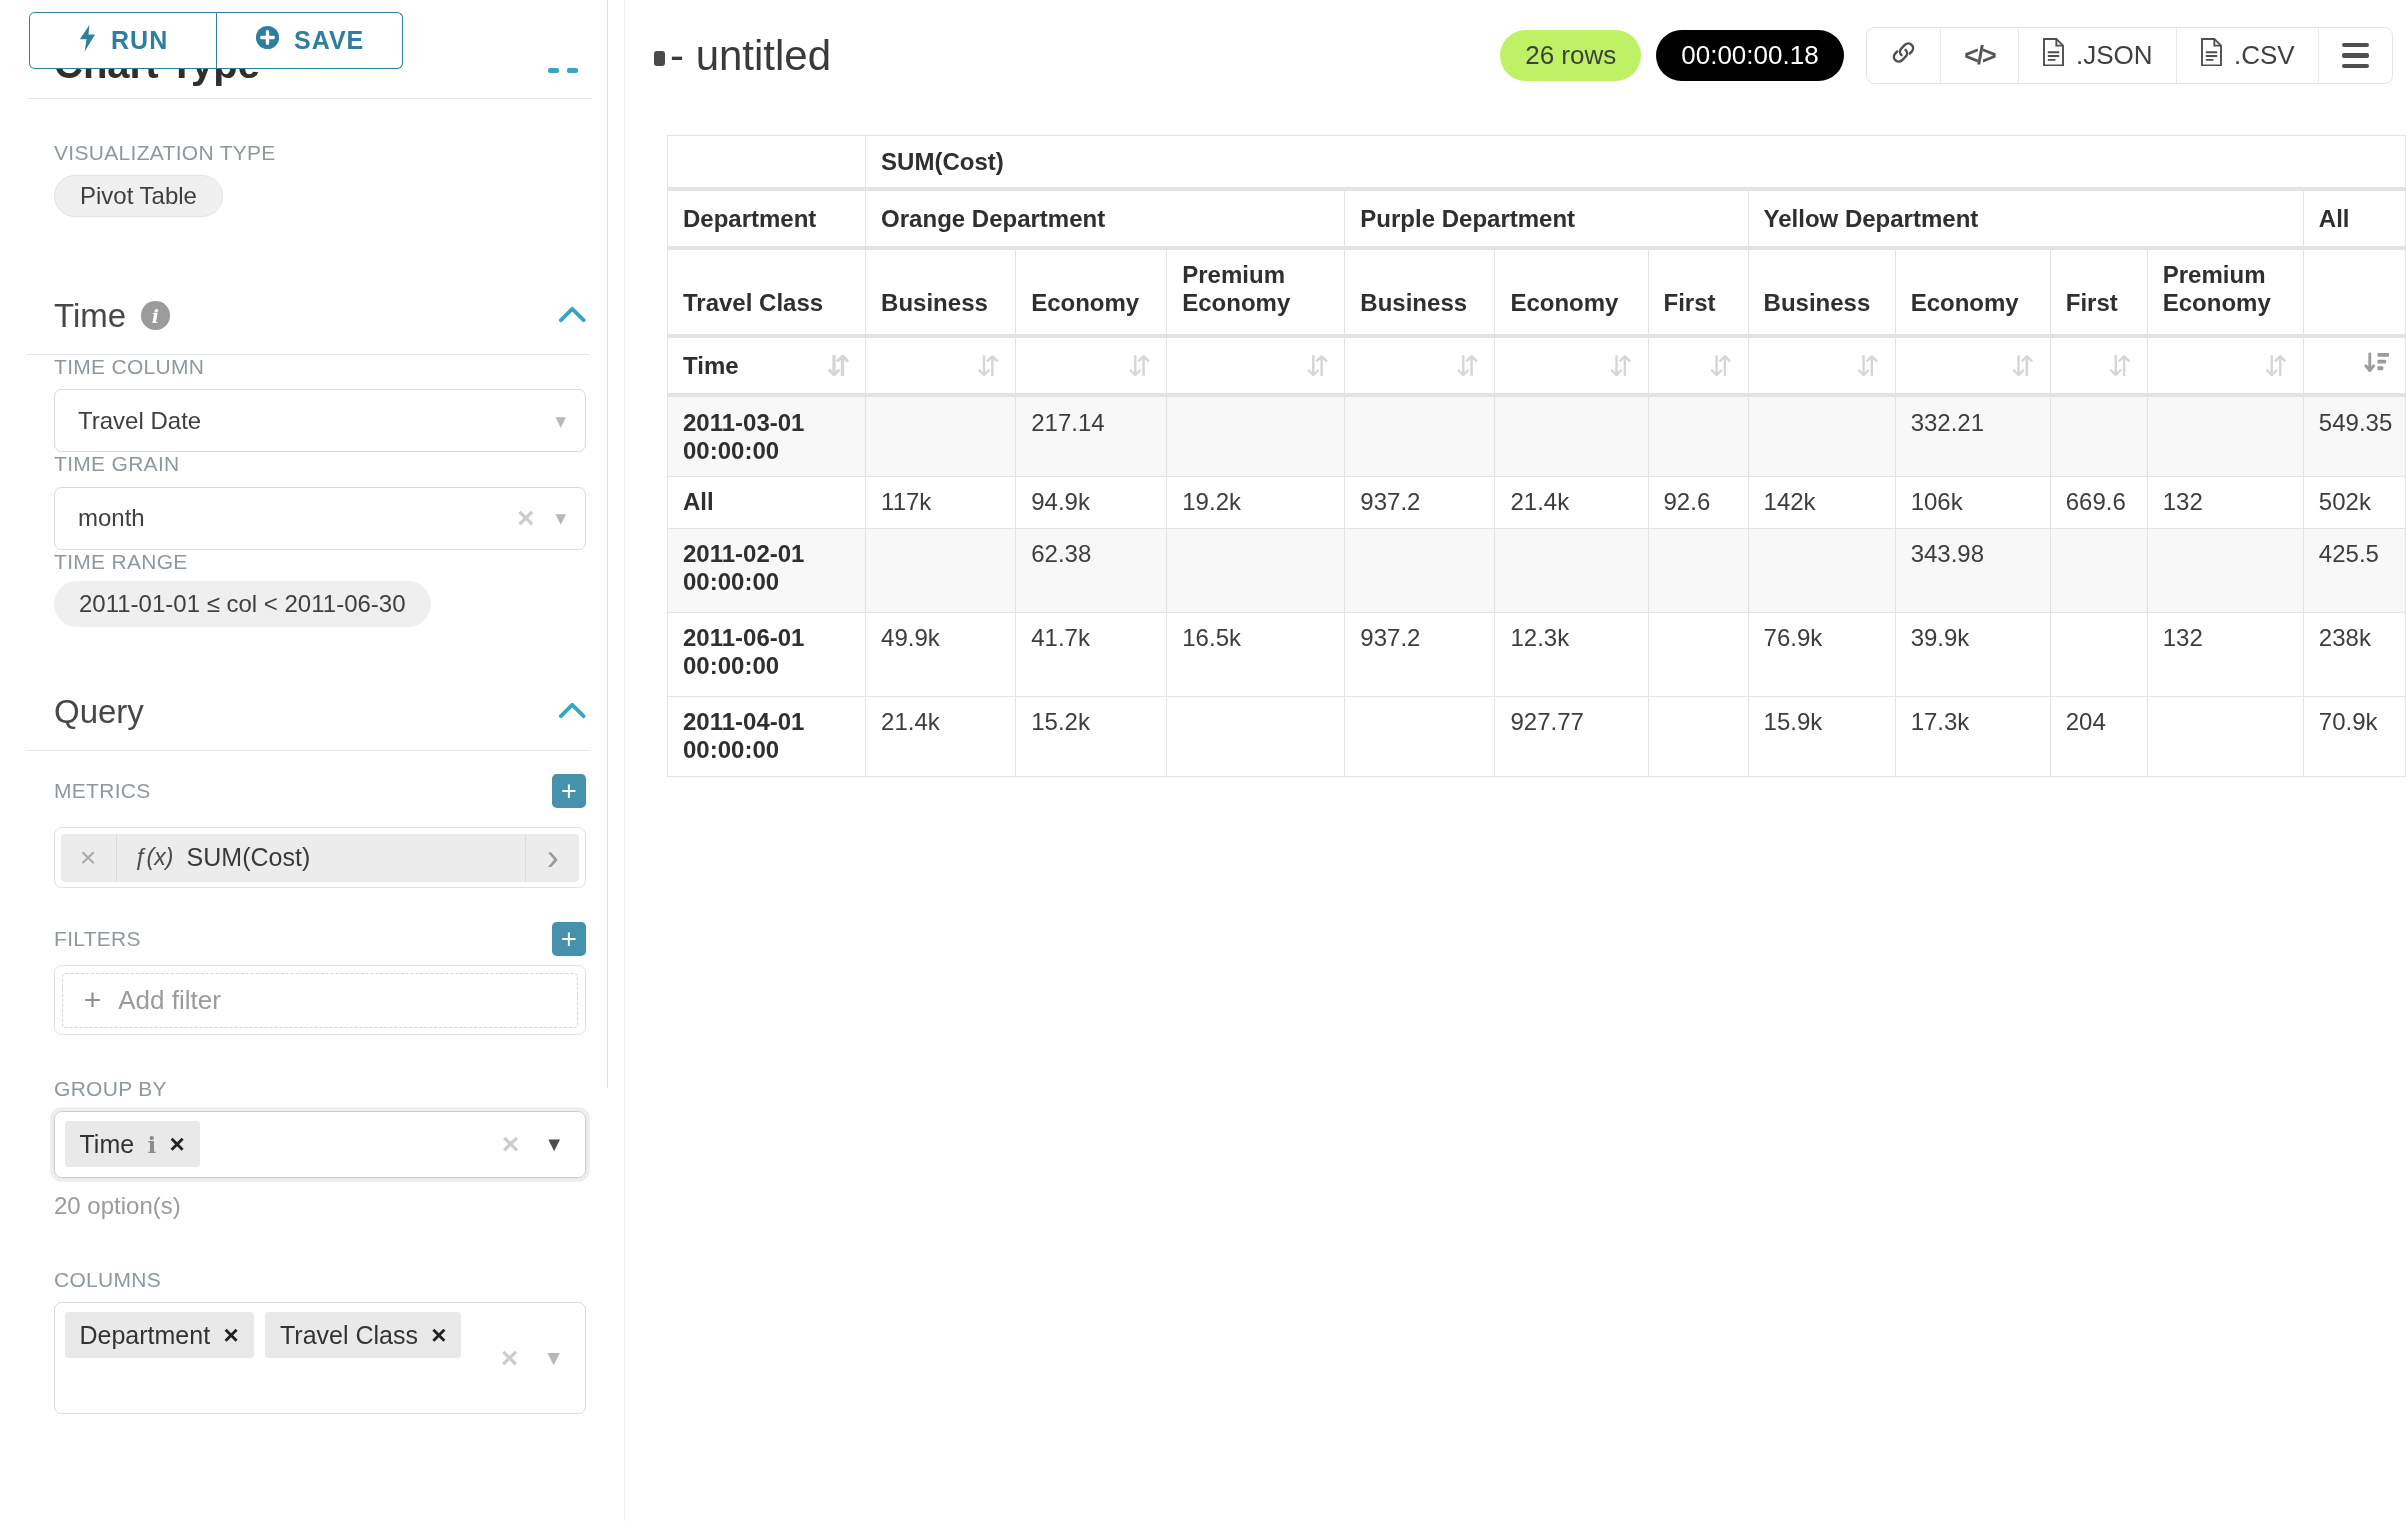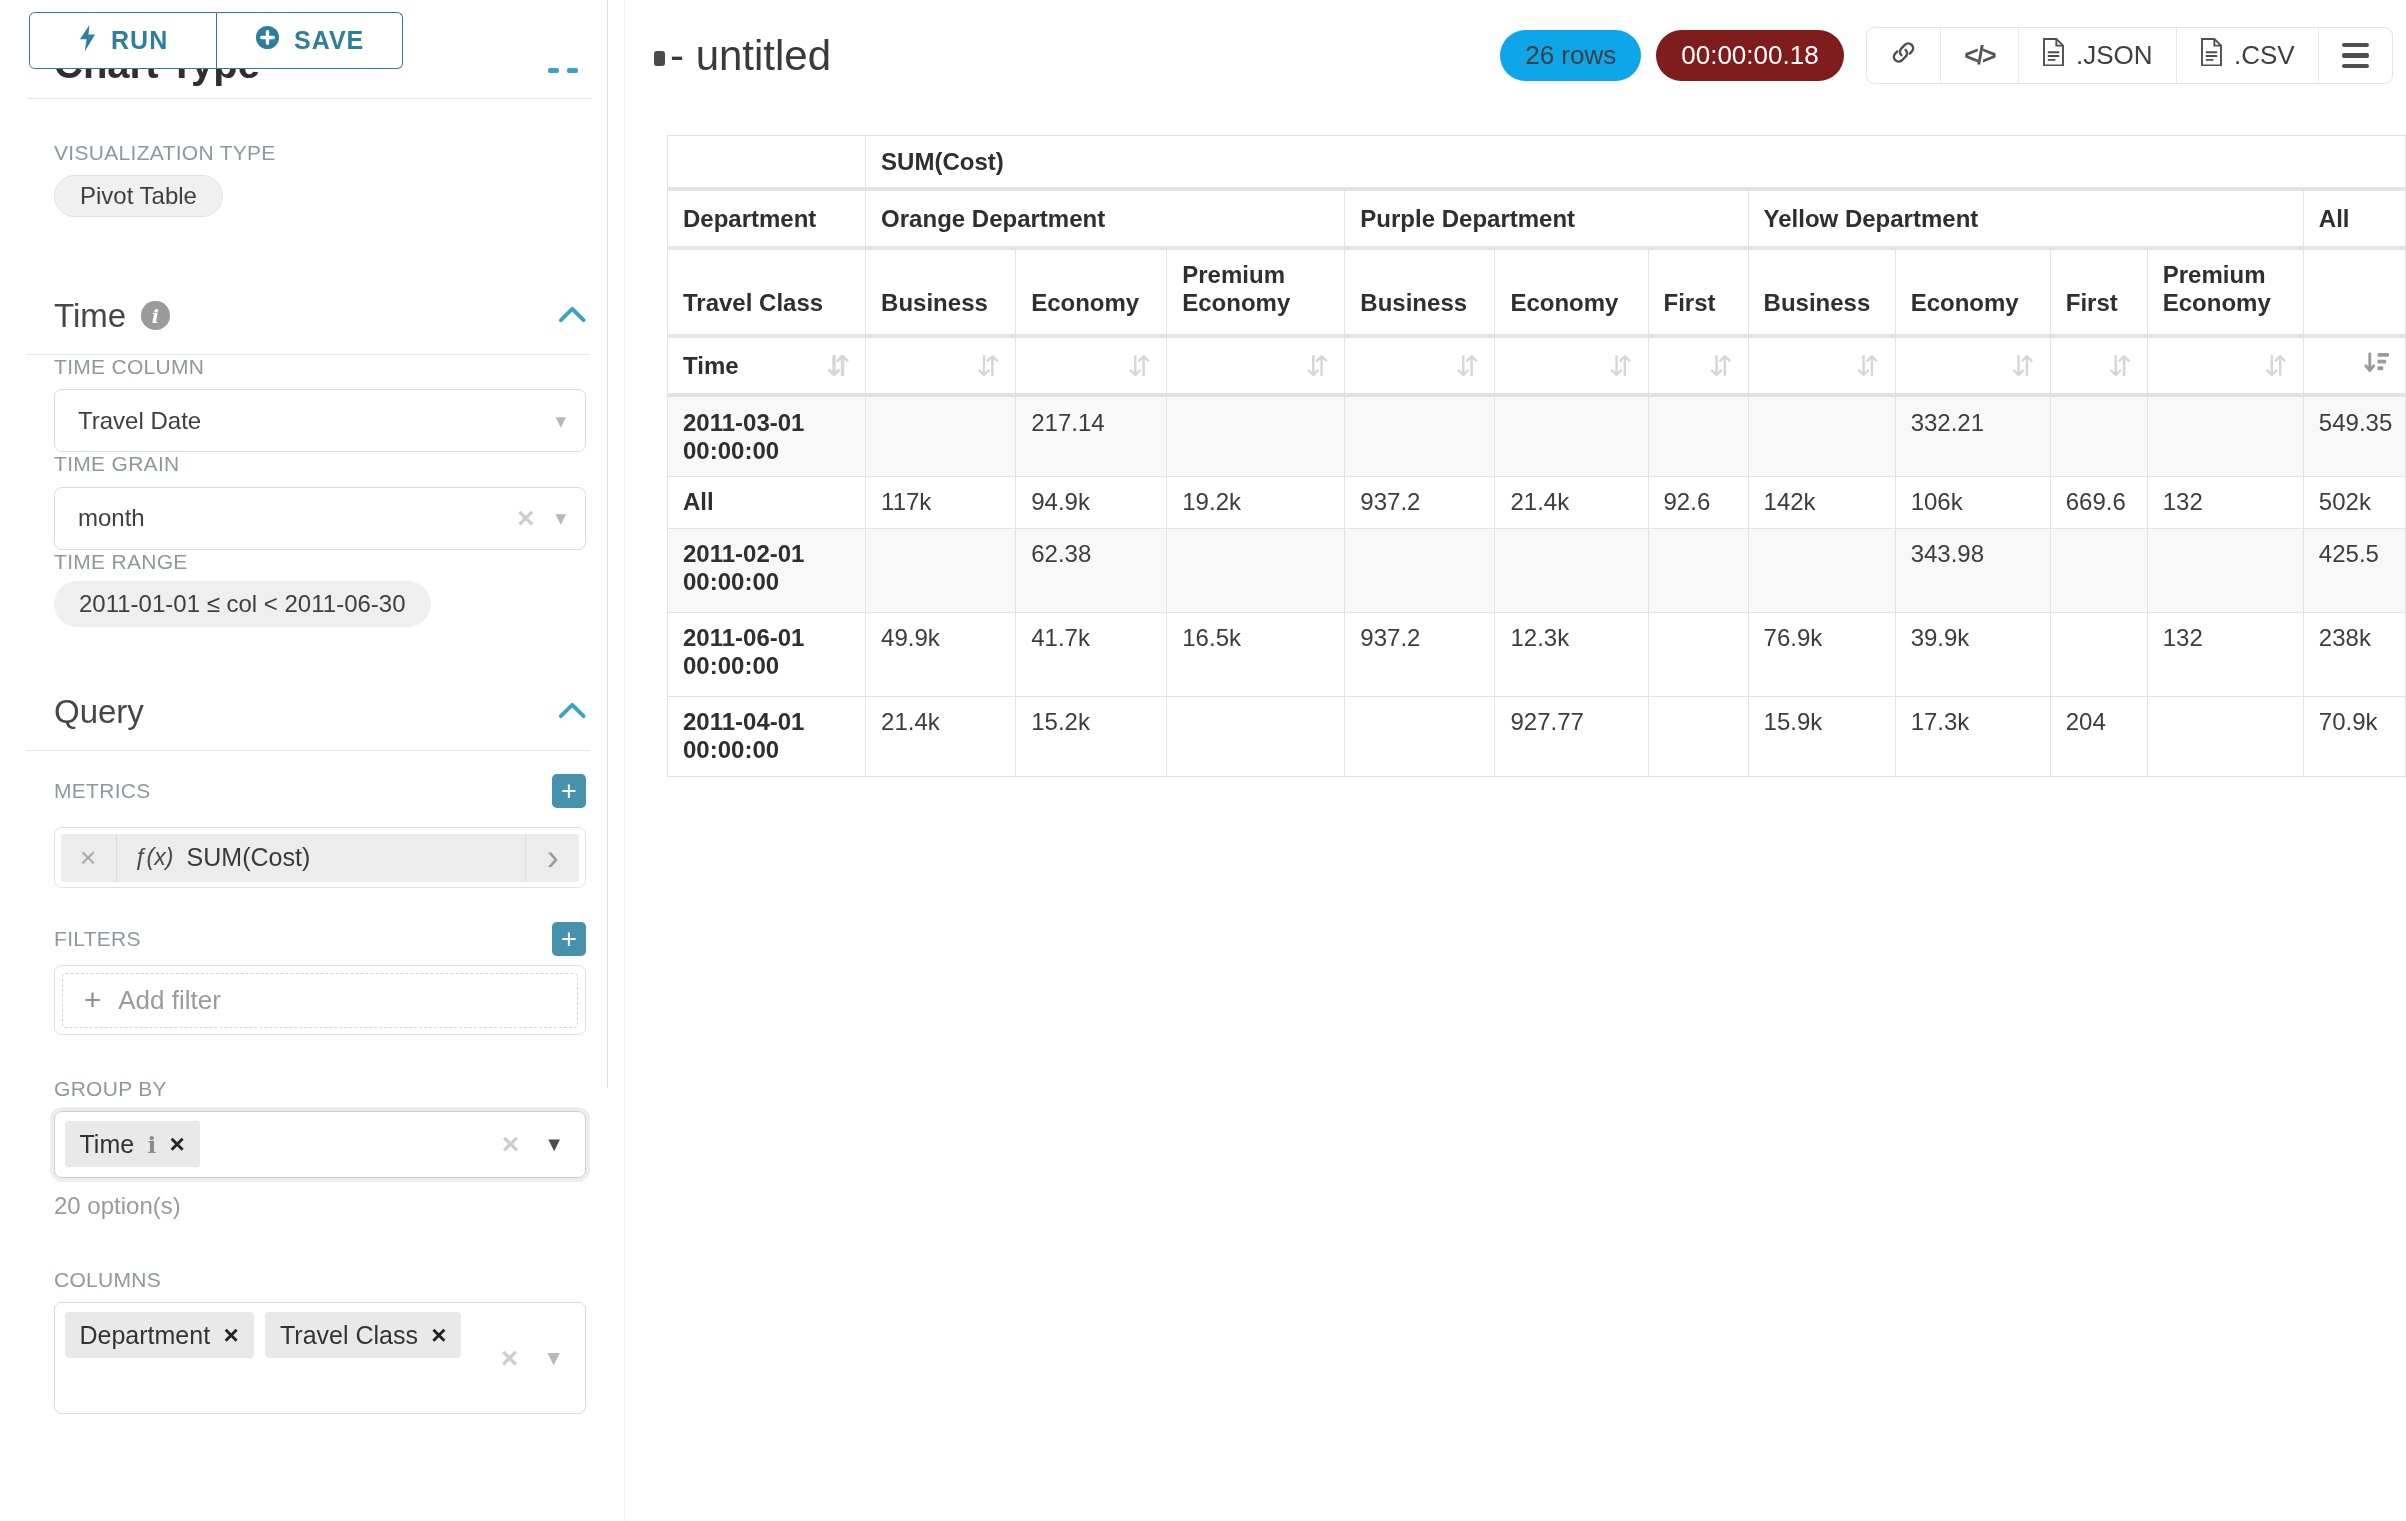--- a/index.html
+++ b/index.html
@@ -60,22 +60,22 @@
   .lbl-columns{margin-top:48px;}
   
   .split-dot{position:absolute;top:68px;width:10.5px;height:4.8px;border-radius:1.9px;background:#35a4c7;z-index:3;}
   
   .rightpanel{position:absolute;left:624px;top:0;right:0;height:1522px;border-left:1.9px solid #f0f0f0;background:#fff;}
   .rp-thumb{position:absolute;left:28.5px;top:51px;width:11.4px;height:15px;background:#4a4a4a;border-radius:2.9px;}
   .rp-head{display:flex;align-items:center;justify-content:space-between;padding:27px 13.3px 0 45px;}
   .rp-title{margin:0;font-size:42px;font-weight:500;color:#3a3a3a;}
   .rp-actions{display:flex;align-items:center;gap:15px;}
   .pill{height:51px;border-radius:26px;display:inline-flex;align-items:center;padding:0 25px;font-size:26px;}
-  .pill-gray{background:#0ea5e9;color:#3f3f3f;}
-  .pill-green{background:#7f1d1d;color:#fff;}
+  .pill-gray{background:#bef264;color:#3f3f3f;}
+  .pill-green{background:#000000;color:#fff;}
   .btn-group{display:flex;border:1.9px solid #e3e3e3;border-radius:8.6px;background:#fff;margin-left:7.6px;}
   .bg-btn{height:55px;display:flex;align-items:center;gap:11.4px;padding:0 23px;background:none;border:none;cursor:pointer;font-family:inherit;font-size:26px;color:#3f3f3f;}
   .bg-btn + .bg-btn{border-left:1.9px solid #e8e8e8;}
   .code-glyph{font-size:25px;color:#555;letter-spacing:-1.9px;font-weight:bold;}
   .burger{display:flex;flex-direction:column;gap:5.7px;}
   .burger span{width:27px;height:4.8px;background:#4f4f4f;border-radius:1.9px;}
   
   #pivot{border-collapse:separate;border-spacing:0;table-layout:fixed;width:1739px;margin:51px 0 0 42px;border-top:1.9px solid #e3e3e3;border-left:1.9px solid #e3e3e3;font-size:24px;color:#3d3d3d;}
   #pivot th,#pivot td{border-right:1.9px solid #e3e3e3;border-bottom:1.9px solid #e3e3e3;text-align:left;padding:11.4px 15px;box-sizing:border-box;overflow:hidden;}
   #pivot thead th{font-weight:bold;color:#2f2f2f;border-bottom-width:4.8px;}

